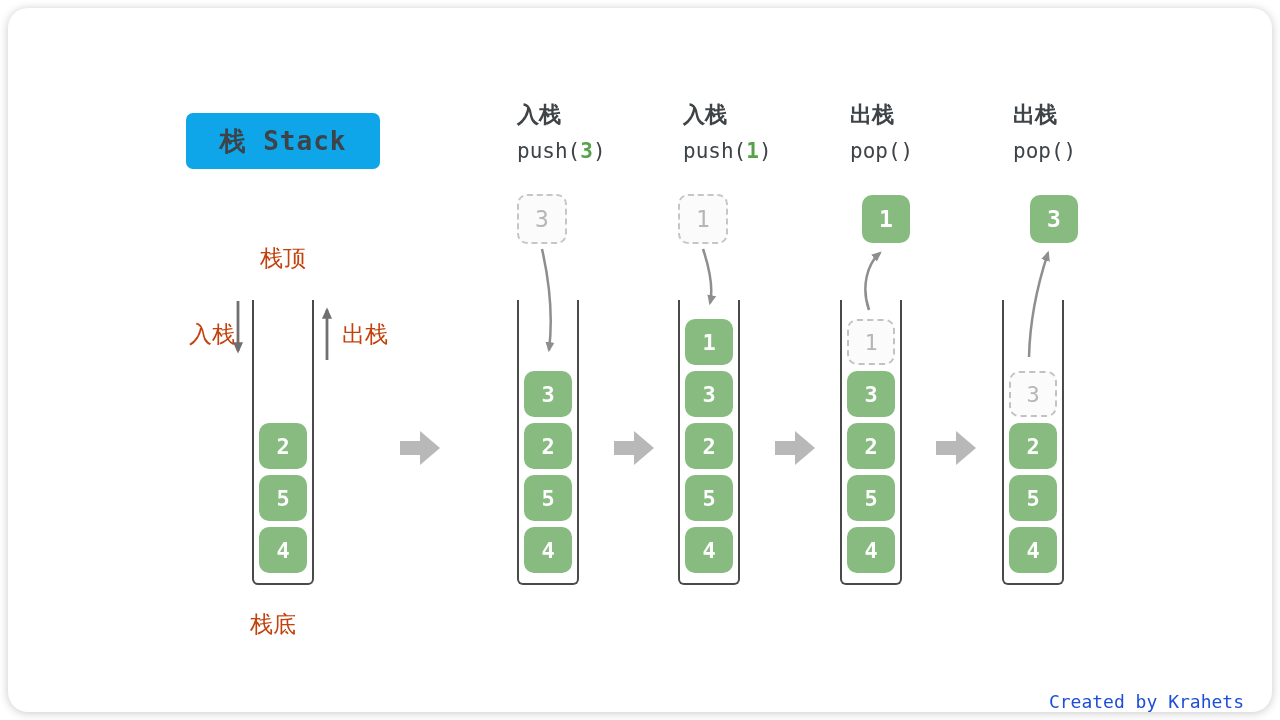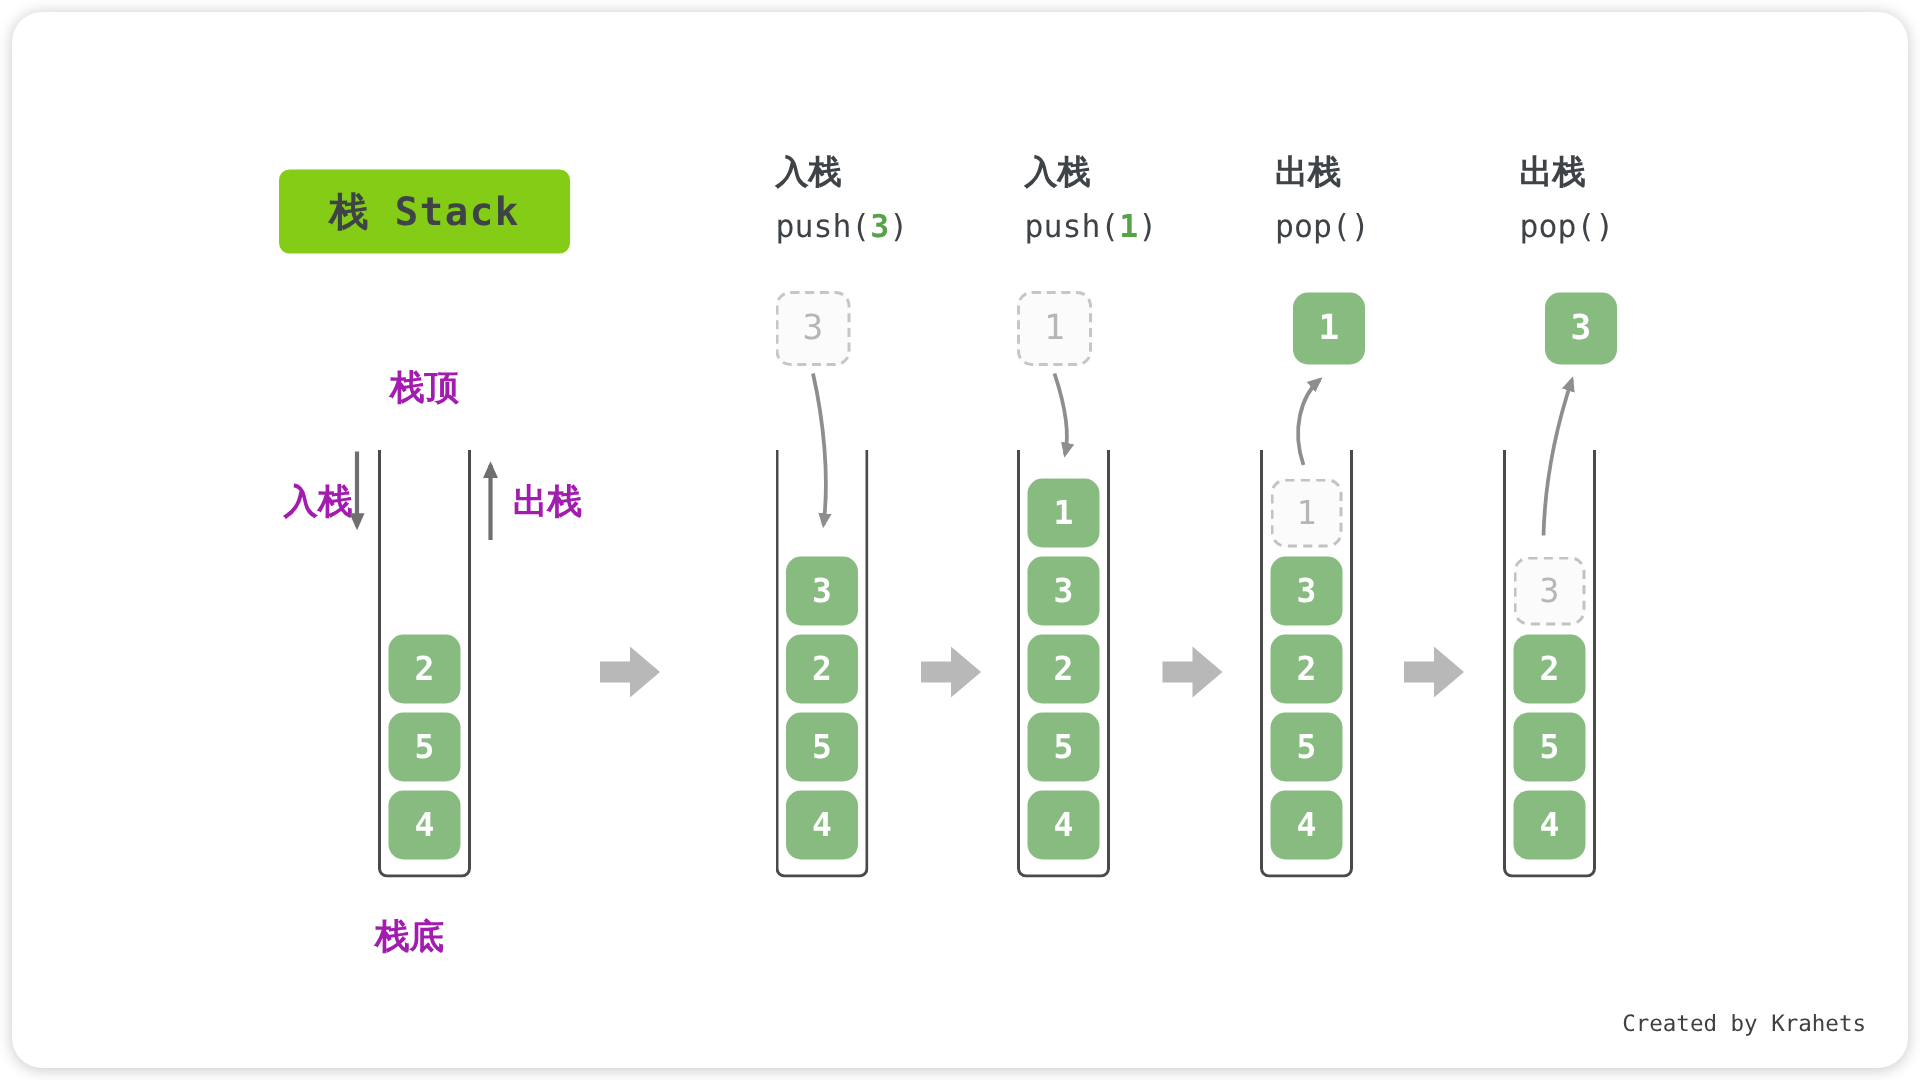--- a/index.html
+++ b/index.html
@@ -3,21 +3,21 @@
 <meta charset="utf-8">
 <style>
   html,body{margin:0;padding:0;background:#ffffff;}
   #canvas{position:relative;width:1280px;height:720px;overflow:hidden;
           font-family:"Liberation Sans","DejaVu Sans",sans-serif;}
   .card{position:absolute;left:8px;top:8px;width:1264px;height:704px;
         background:#ffffff;border-radius:20px;
         box-shadow:0 1px 10px rgba(0,0,0,0.22);}
   
   .title-box{position:absolute;left:186px;top:113px;width:194px;height:56px;
-             background:#84cc16;border-radius:7px;display:flex;
+             background:#0ea5e9;border-radius:7px;display:flex;
              align-items:center;justify-content:center;}
   .title-box span{font-family:"DejaVu Sans Mono","Liberation Mono",monospace;
                   font-size:26px;font-weight:bold;color:#3e4348;letter-spacing:1px;}
   
   .op{position:absolute;top:100px;}
   .op .cn{font-size:22px;font-weight:bold;color:#3e4348;line-height:30px;}
   .op .code{font-family:"DejaVu Sans Mono","Liberation Mono",monospace;
             font-size:21px;color:#3e4348;margin-top:8px;line-height:26px;}
   .op .code .arg{color:#57a149;font-weight:bold;}
   .op1{left:517px;} .op2{left:683px;} .op3{left:850px;} .op4{left:1013px;}
@@ -35,31 +35,31 @@
   
   .float-box{position:absolute;display:flex;align-items:center;justify-content:center;
              font-family:"DejaVu Sans Mono","Liberation Mono",monospace;font-size:23px;}
   .float-dashed{width:50px;height:50px;box-sizing:border-box;border:2px dashed #c6c6c6;
                 border-radius:10px;background:rgba(250,250,250,0.7);color:#b6b6b6;}
   .float-solid{width:48px;height:48px;background:#87bb80;border-radius:10px;
                color:#ffffff;font-weight:bold;}
   .f2{left:517px;top:194px;} .f3{left:678px;top:194px;}
   .f4{left:862px;top:195px;} .f5{left:1030px;top:195px;}
   
-  .lbl{position:absolute;font-size:23px;font-weight:bold;color:#a21caf;}
+  .lbl{position:absolute;font-size:23px;font-weight:normal;color:#c2410c;}
   .lbl-top{left:250px;top:243px;width:66px;text-align:center;}
   .lbl-bottom{left:250px;top:609px;width:66px;text-align:left;}
   .lbl-push{left:180px;top:319px;width:55px;text-align:right;}
   .lbl-pop{left:342px;top:319px;width:55px;text-align:left;}
   
   #arrows{position:absolute;left:0;top:0;width:1280px;height:720px;pointer-events:none;}
   
-  .watermark{position:absolute;right:36px;bottom:29px;
+  .watermark{position:absolute;right:36px;bottom:8px;
              font-family:"DejaVu Sans Mono","Liberation Mono",monospace;
-             font-size:15px;color:#404040;}
+             font-size:18px;color:#1d4ed8;}
 </style>
 </head>
 <body>
 
 <div id="canvas">
   <div class="card"></div>
 
   <div class="title-box">
     <span>栈 Stack</span>
   </div>

